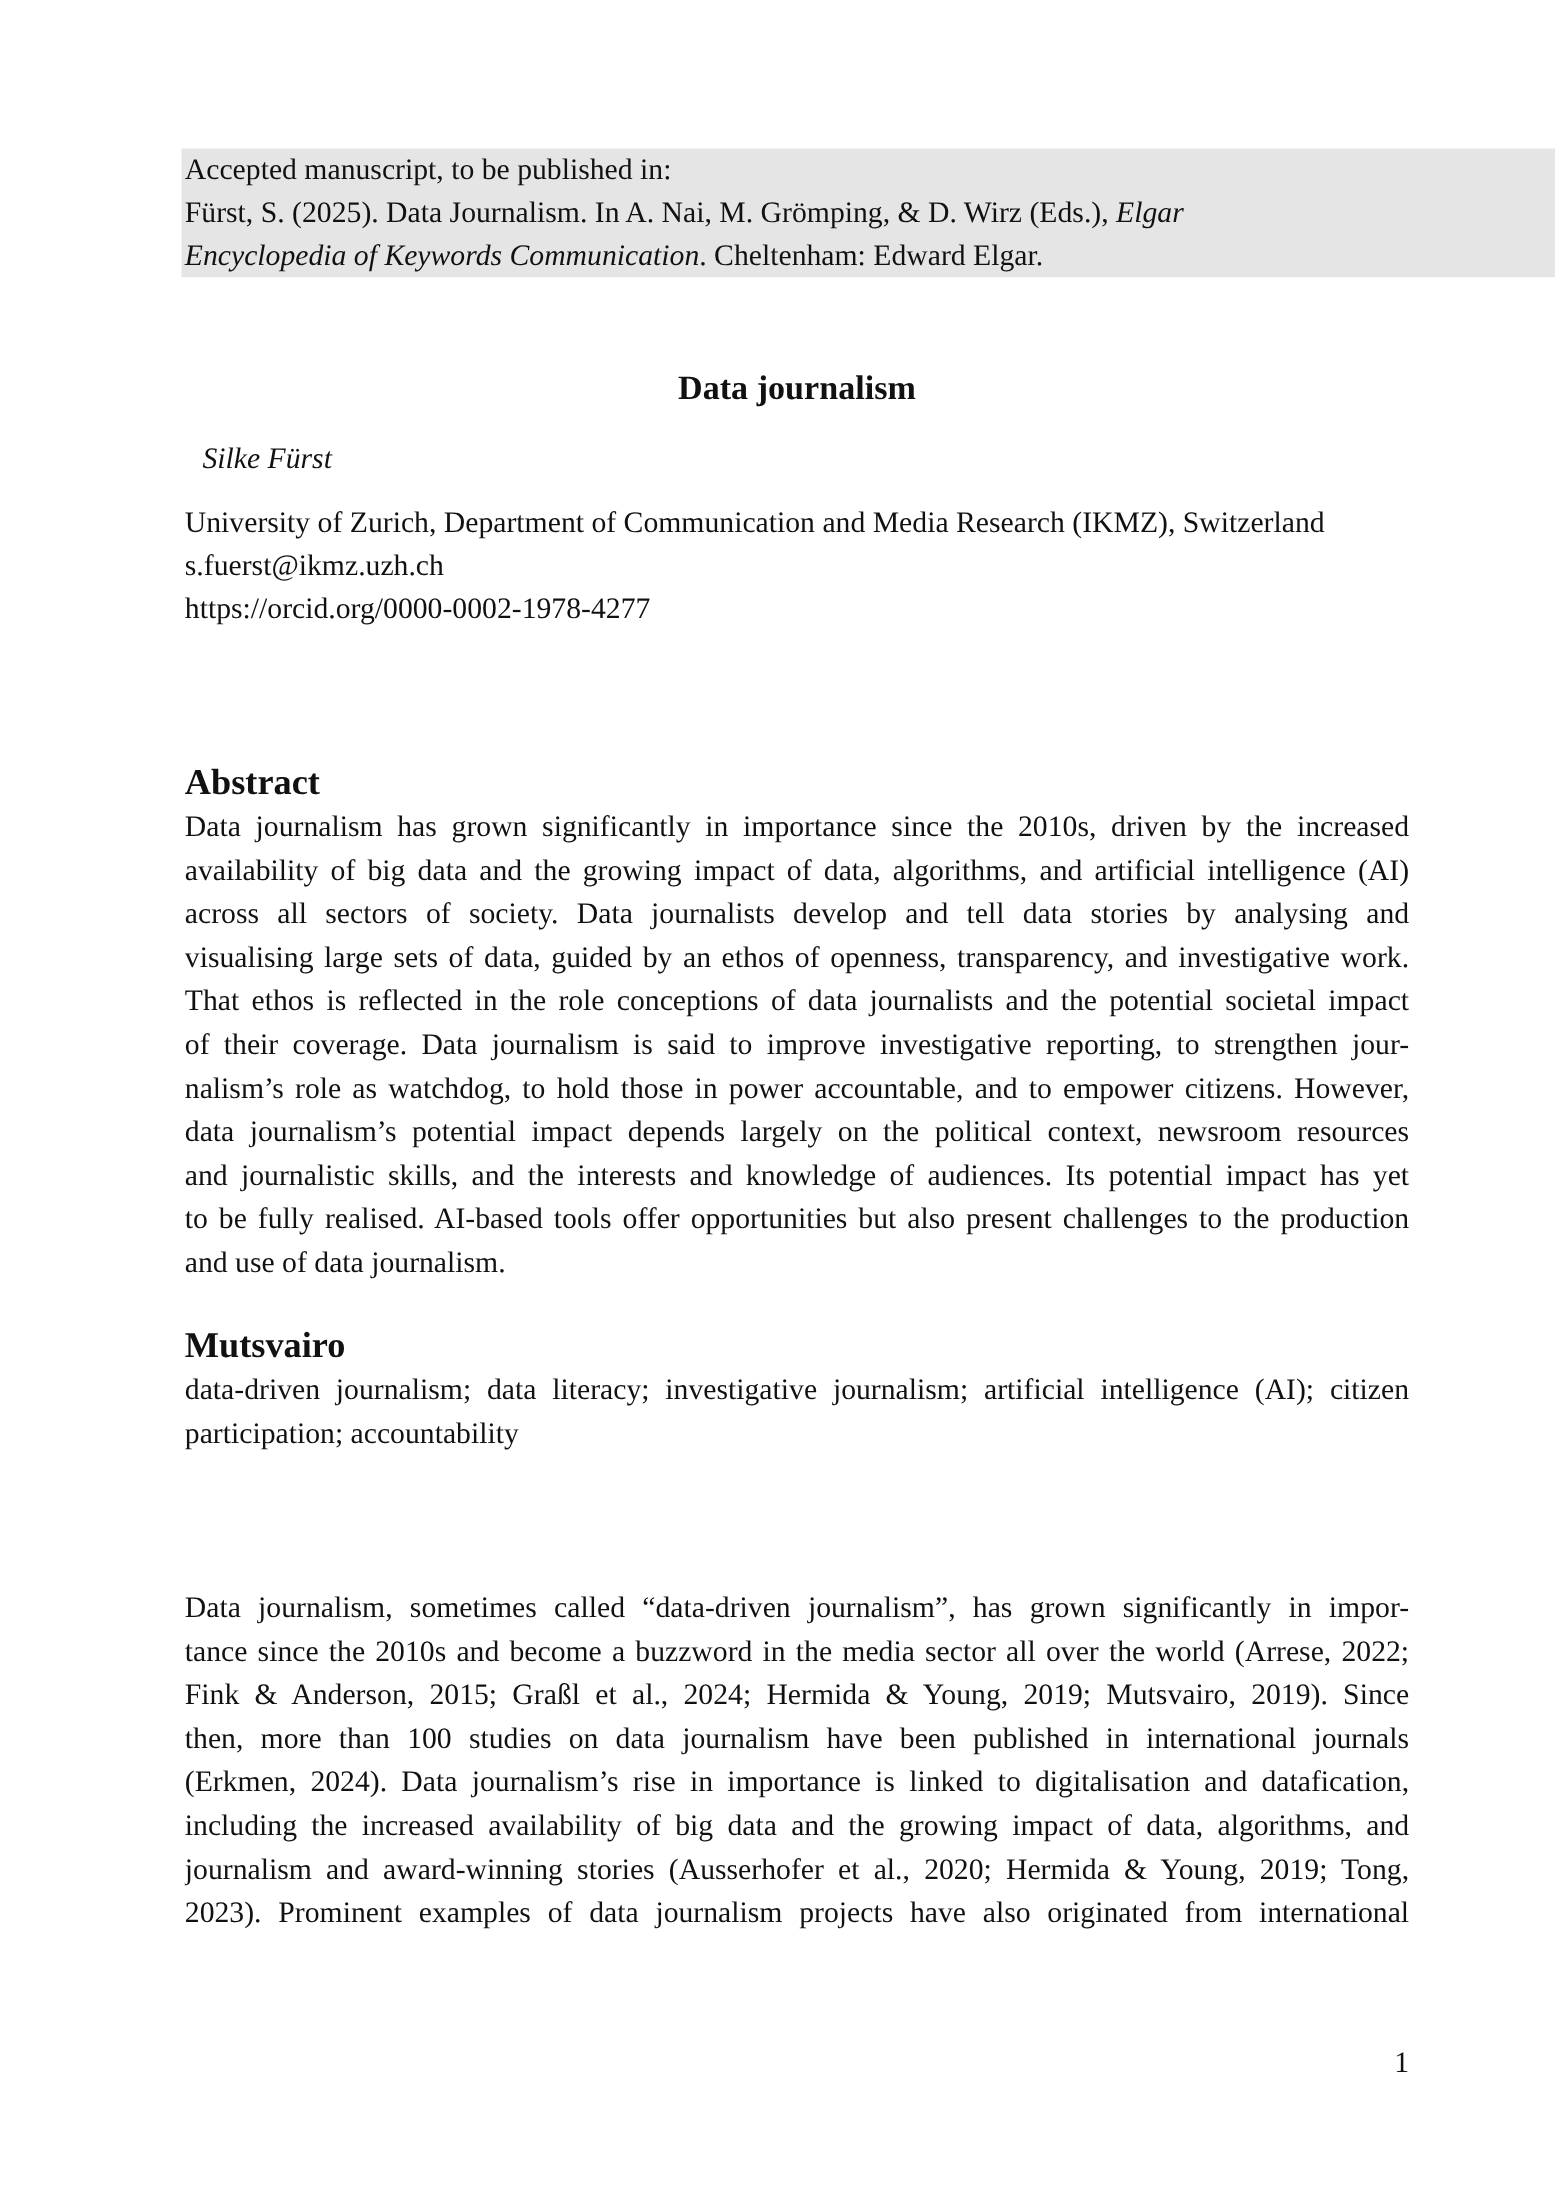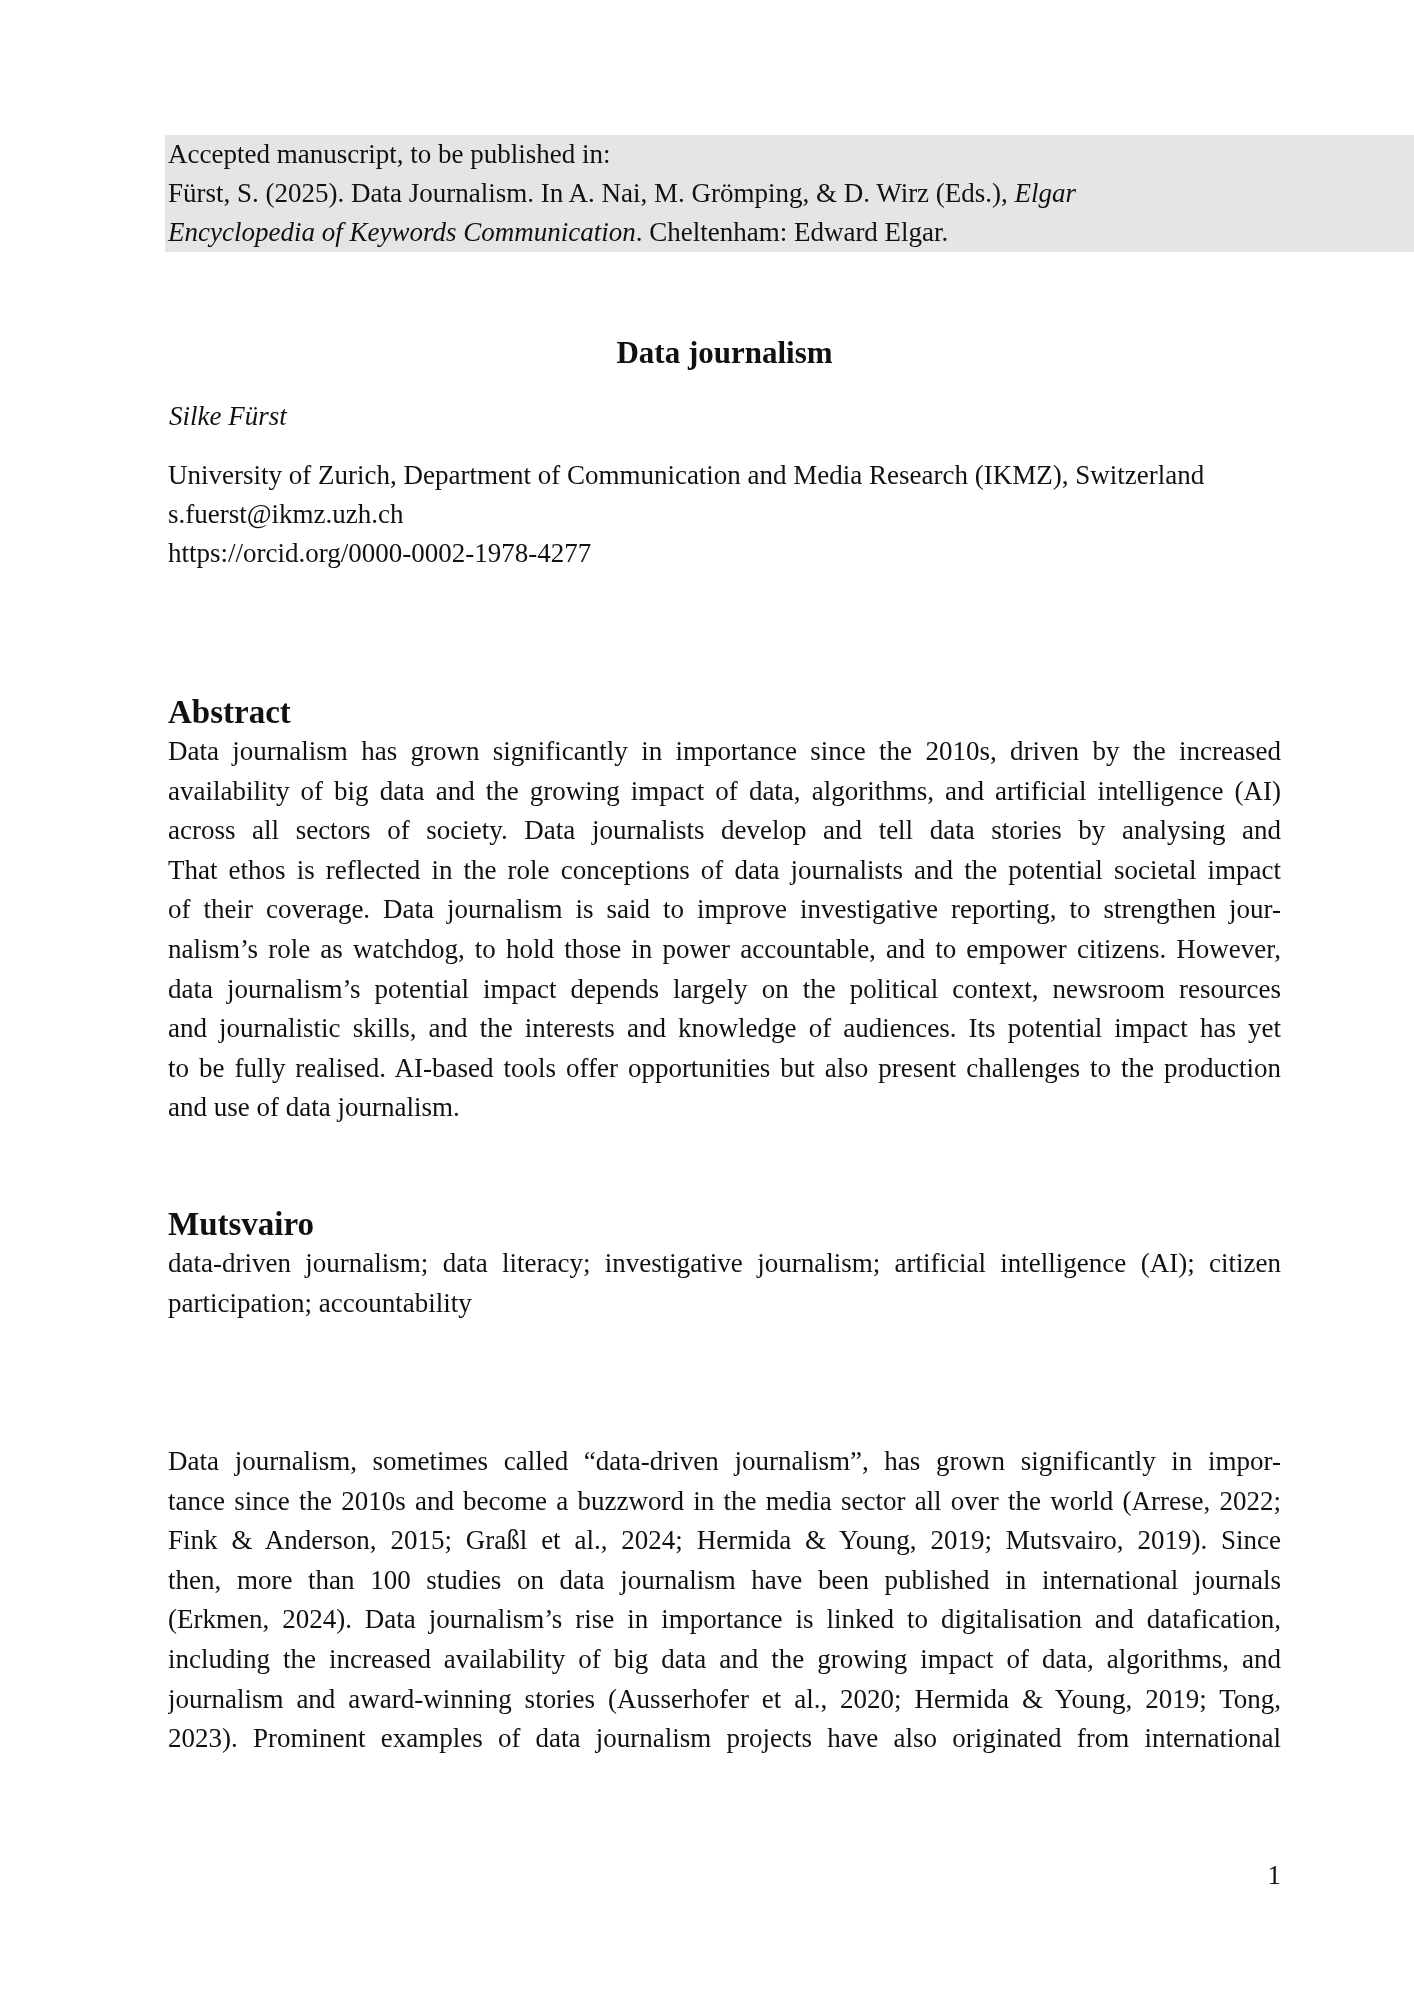--- a/index.html
+++ b/index.html
@@ -42,21 +42,21 @@
       left: 0;
       width: 1113px;
       top: 333px;
       text-align: center;
       font-weight: bold;
       font-size: 31px;
       line-height: 40px;
     }
     .author {
       position: absolute;
-      left: 1px;
+      left: 16px;
       top: 397px;
       font-style: italic;
       font-size: 27px;
       line-height: 39px;
     }
     .aff-line {
       position: absolute;
       left: 0;
       font-size: 27px;
       line-height: 39px;
@@ -113,20 +113,21 @@
 
   <div class="aff-line" style="top:456px;">University of Zurich, Department of Communication and Media Research (IKMZ), Switzerland</div>
   <div class="aff-line" style="top:495px;">s.fuerst@ikmz.uzh.ch</div>
   <div class="aff-line" style="top:534px;">https://orcid.org/0000-0002-1978-4277</div>
 
   <div class="heading" style="top:693px;">Abstract</div>
   <div class="para" style="top:732px;">
     <span class="line">Data journalism has grown significantly in importance since the 2010s, driven by the increased</span>
     <span class="line">availability of big data and the growing impact of data, algorithms, and artificial intelligence (AI)</span>
     <span class="line">across all sectors of society. Data journalists develop and tell data stories by analysing and</span>
+    <span class="line">visualising large sets of data, guided by an ethos of openness, transparency, and investigative work.</span>
     <span class="line">That ethos is reflected in the role conceptions of data journalists and the potential societal impact</span>
     <span class="line">of their coverage. Data journalism is said to improve investigative reporting, to strengthen jour-</span>
     <span class="line">nalism’s role as watchdog, to hold those in power accountable, and to empower citizens. However,</span>
     <span class="line">data journalism’s potential impact depends largely on the political context, newsroom resources</span>
     <span class="line">and journalistic skills, and the interests and knowledge of audiences. Its potential impact has yet</span>
     <span class="line">to be fully realised. AI-based tools offer opportunities but also present challenges to the production</span>
     <span class="line last">and use of data journalism.</span>
   </div>
 
   <div class="heading" style="top:1205px;">Mutsvairo</div>

